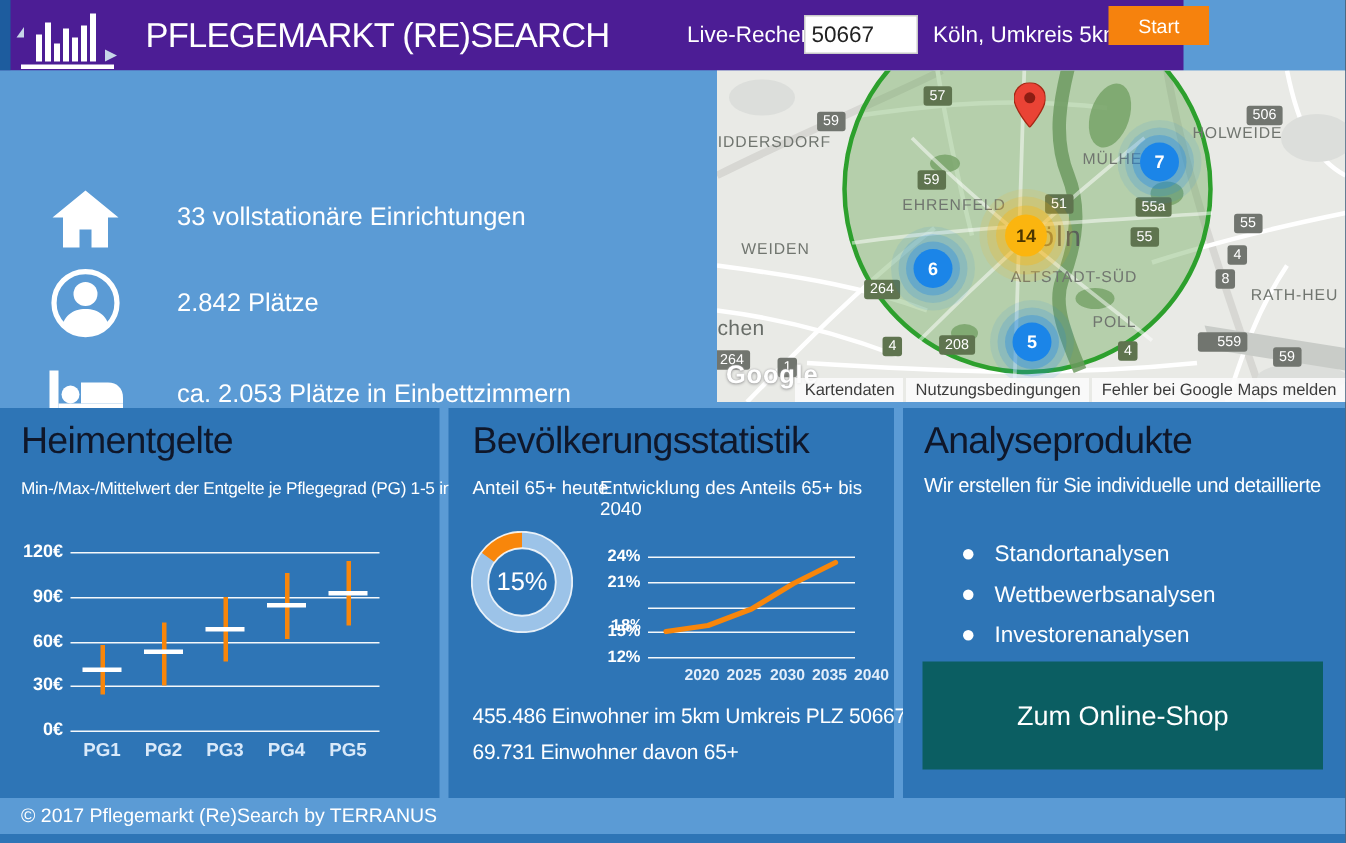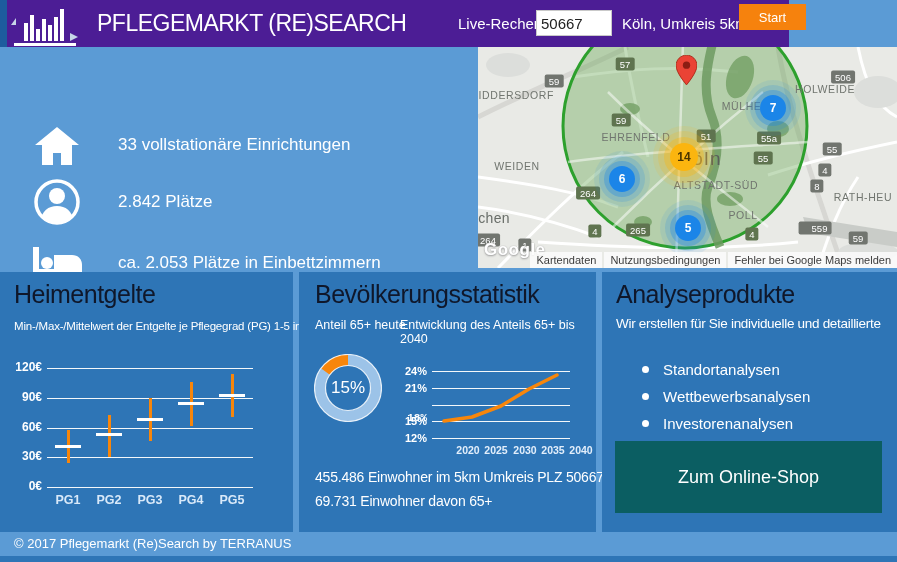--- a/index.html
+++ b/index.html
@@ -215,21 +215,21 @@
         <div class="map-badge" data-interactable="false" style="left: 365px; top: 30px;">506</div>
         <div class="map-badge green" data-interactable="false" style="left: 143px; top: 73px;">59</div>
         <div class="map-badge green" data-interactable="false" style="left: 228px; top: 89px;">51</div>
         <div class="map-badge green" data-interactable="false" style="left: 291px; top: 91px;">55a</div>
         <div class="map-badge green" data-interactable="false" style="left: 285px; top: 111px;">55</div>
         <div class="map-badge" data-interactable="false" style="left: 354px; top: 102px;">55</div>
         <div class="map-badge" data-interactable="false" style="left: 347px; top: 123px;">4</div>
         <div class="map-badge" data-interactable="false" style="left: 339px; top: 139px;">8</div>
         <div class="map-badge green" data-interactable="false" style="left: 110px; top: 146px;">264</div>
         <div class="map-badge green" data-interactable="false" style="left: 117px; top: 184px;">4</div>
-        <div class="map-badge green" data-interactable="false" style="left: 160px; top: 183px;">265</div>
+        <div class="map-badge green" data-interactable="false" style="left: 160px; top: 183px;">208</div>
         <div class="map-badge green" data-interactable="false" style="left: 274px; top: 187px;">4</div>
         <div class="map-badge" data-interactable="false" style="left: 337px; top: 181px; padding-left: 13px;">559</div>
         <div class="map-badge" data-interactable="false" style="left: 380px; top: 191px;">59</div>
         <div class="map-badge" data-interactable="false" style="left: 47px; top: 198px;">1</div>
         <div class="map-badge" data-interactable="false" style="left: 10px; top: 193px;">264</div>
         <div class="cluster yellow" data-interactable="true" style="left: 206px; top: 110px;">14</div>
         <div class="cluster blue" data-interactable="true" style="left: 295px; top: 61px;">7</div>
         <div class="cluster blue" data-interactable="true" style="left: 144px; top: 132px;">6</div>
         <div class="cluster blue" data-interactable="true" style="left: 210px; top: 181px;">5</div>
       </div>

